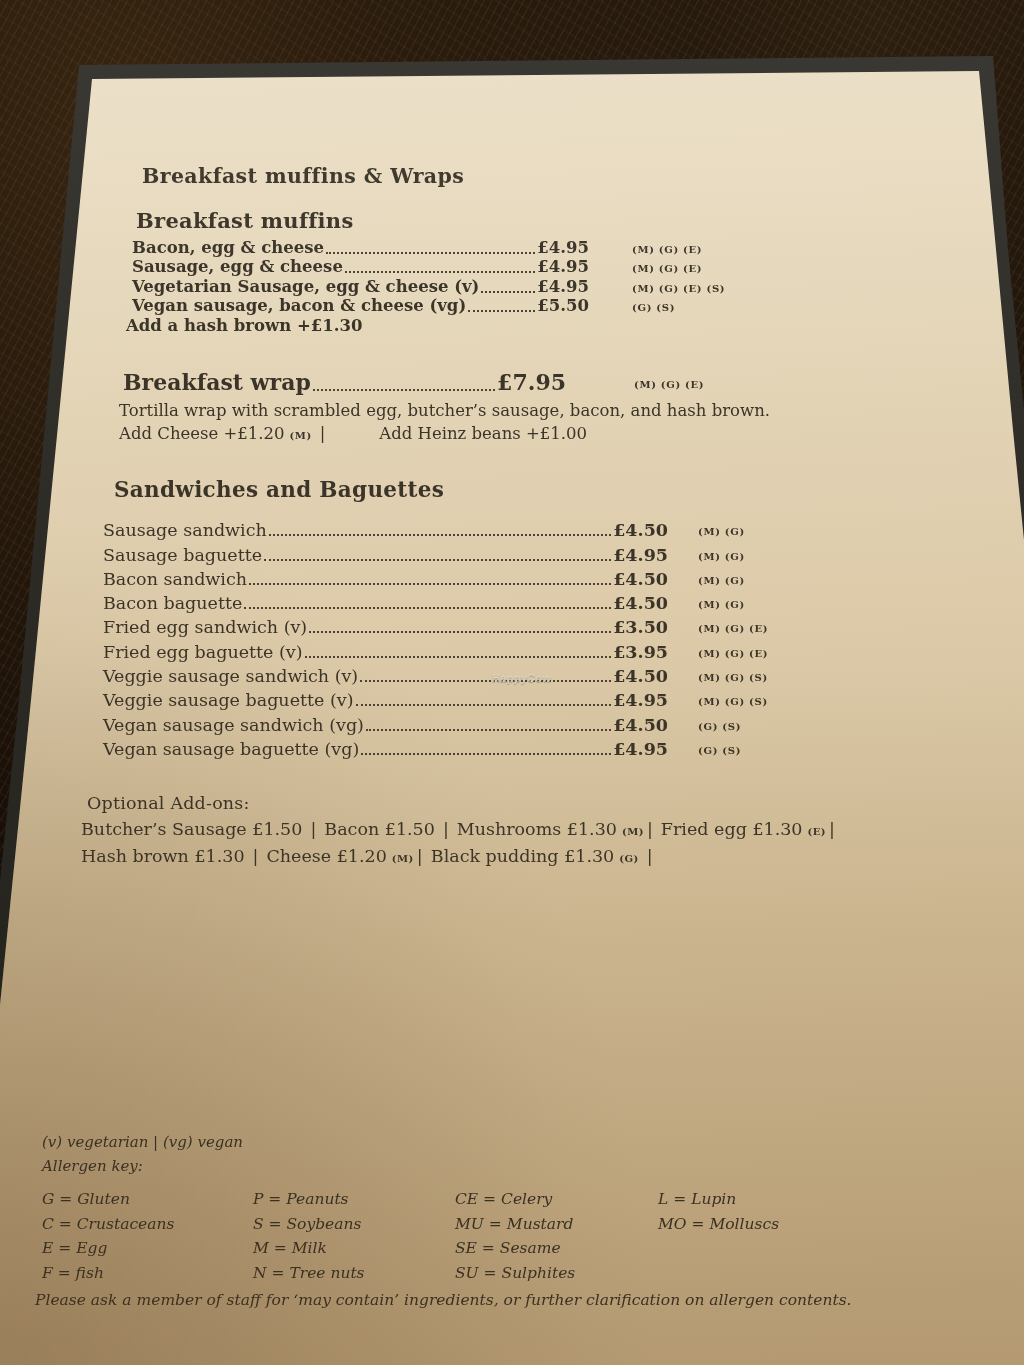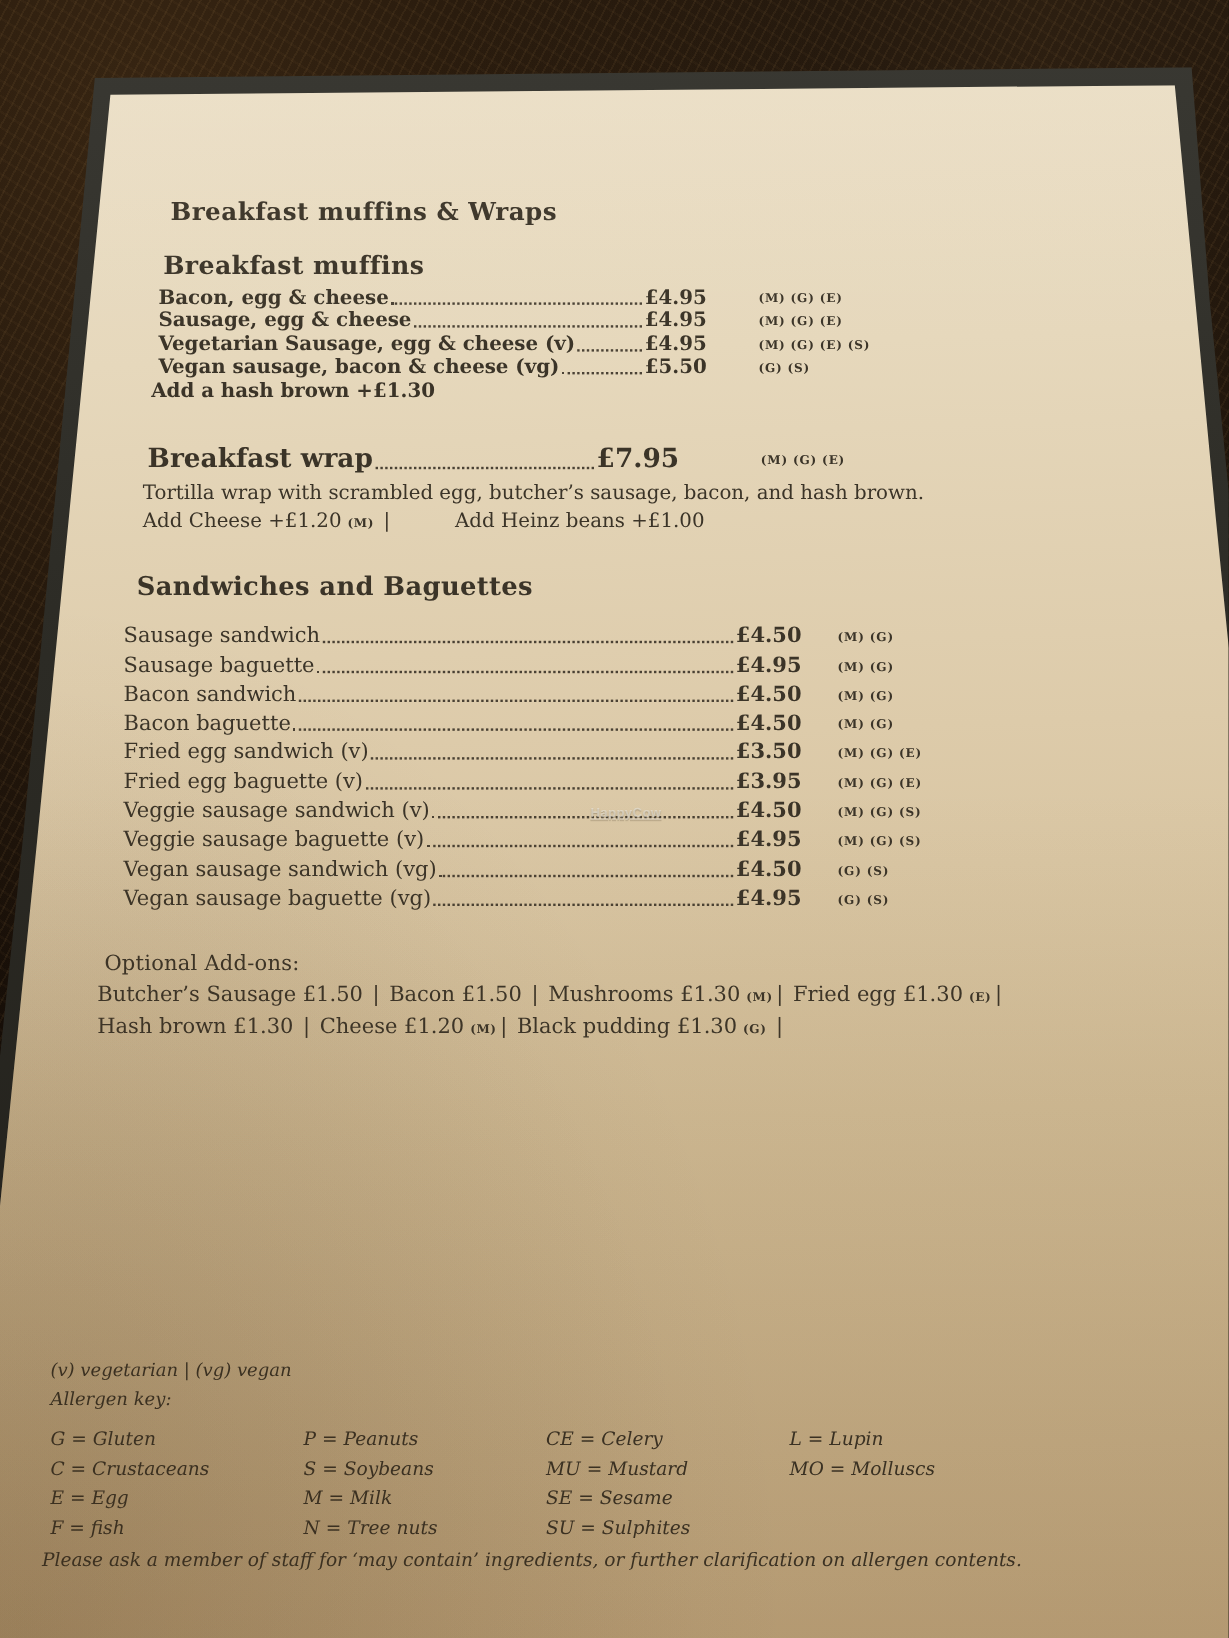--- a/index.html
+++ b/index.html
@@ -75,21 +75,21 @@
   .s-rows .al{margin-left:30px;padding-bottom:3px;}
   .s-rows .dots{margin-bottom:4px;}
 
   
   .a-head{left:87px;top:793px;font-size:17.5px;letter-spacing:.2px;}
   .a-line1{left:81px;top:819px;font-size:17.5px;white-space:nowrap;}
   .a-line2{left:81px;top:846px;font-size:17.5px;white-space:nowrap;}
 
   
   .watermark{left:492px;top:672px;font-family:"Liberation Sans",sans-serif;font-size:11px;font-weight:700;
-    color:rgba(235,233,226,0.55);text-shadow:0 1px 1px rgba(80,70,50,0.35);letter-spacing:.3px;z-index:6;text-decoration:underline;}
+    color:rgba(235,233,226,0.55);text-shadow:0 1px 1px rgba(80,70,50,0.35);letter-spacing:.3px;z-index:6;}
 
   
   .f{font-style:italic;color:#352f24;}
   .f-diet{left:42px;top:1133px;font-size:15px;}
   .f-key{left:42px;top:1157px;font-size:15px;}
   .akcol{top:1190px;font-size:15.5px;}
   .akcol div{height:24.7px;}
   .ak0{left:42px;} .ak1{left:253px;} .ak2{left:455px;} .ak3{left:658px;}
   .f-note{left:35px;top:1291px;font-size:15.5px;width:980px;}
 </style>

